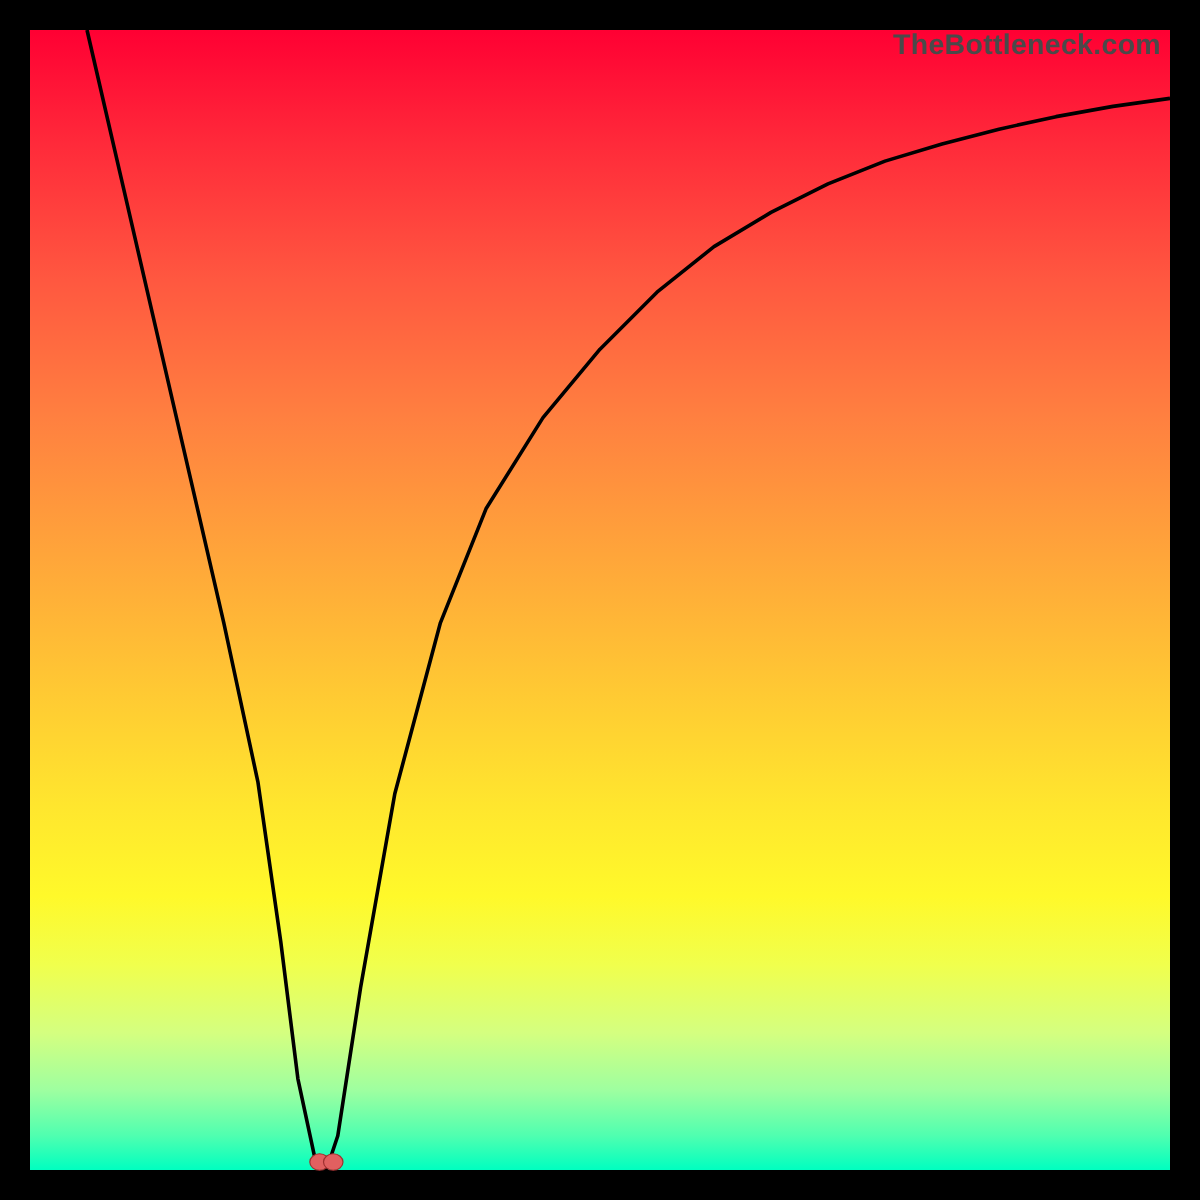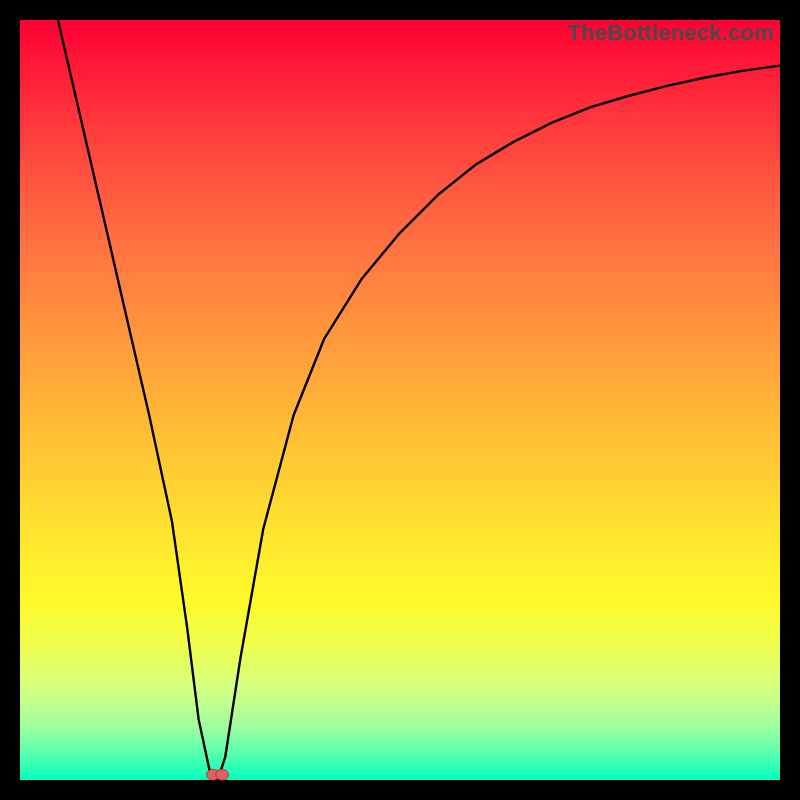--- a/index.html
+++ b/index.html
@@ -29,21 +29,21 @@
       #d4ff80 88%,
       #9effa0 93%,
       #4fffb0 97%,
       #00ffc0 100%);
   }
   .watermark {
     position: absolute;
     top: 0;
     right: 6px;
     font-family: Arial, Helvetica, sans-serif;
-    font-size: 22px;
+    font-size: 19px;
     font-weight: 600;
     color: #4a4a4a;
     letter-spacing: 0.2px;
     user-select: none;
   }
   .curve {
     position: absolute;
     left: 0; top: 0;
     width: 760px;
     height: 760px;

